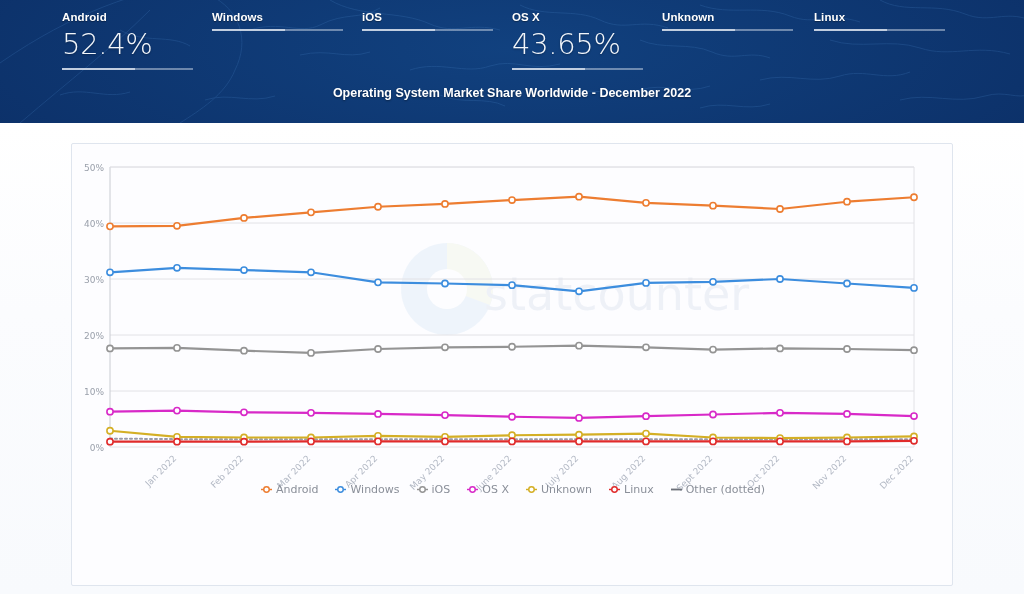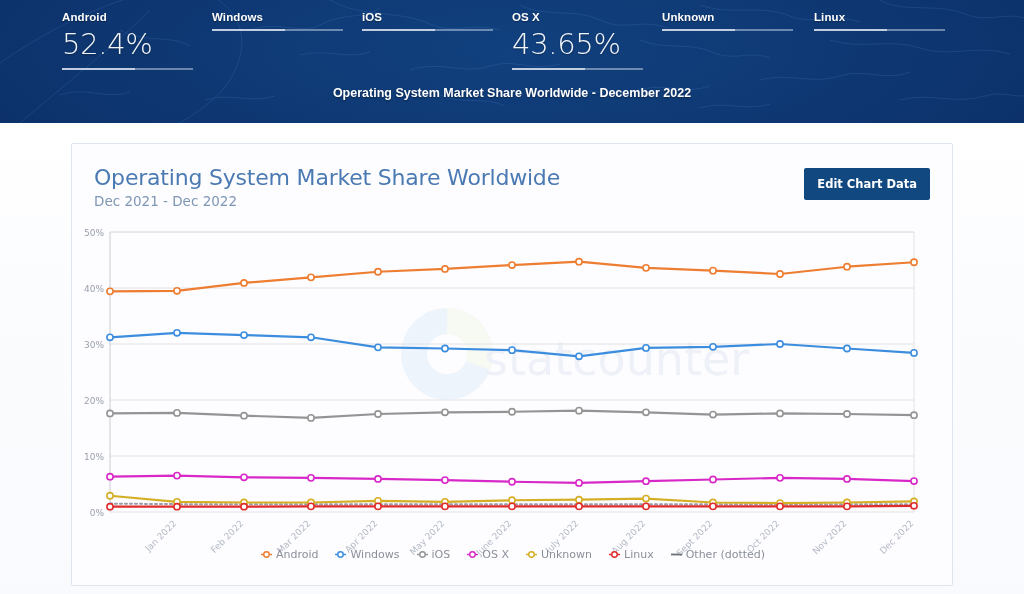--- a/index.html
+++ b/index.html
@@ -157,27 +157,20 @@
       <div class="stat-rule"></div>
     </div>
   </div>
 
   <div class="header-caption">Operating System Market Share Worldwide - December 2022</div>
 </div>
 
 <div class="page">
   <div class="card">
 
-    <div class="card-head">
-      <div>
-        <div class="chart-title">Operating System Market Share Worldwide</div>
-        <div class="chart-sub">Dec 2021 - Dec 2022</div>
-      </div>
-      <button class="edit-btn">Edit Chart Data</button>
-    </div>
 
     <div class="plot-wrap">
       <svg class="plot-svg" id="chart-svg" width="882" height="360" viewBox="0 0 882 360">
           <g opacity=".30">
             <circle cx="375" cy="145" r="46" fill="#cfe2f3"></circle>
             <path d="M375 145 L375 99 A46 46 0 0 1 418 161 Z" fill="#ecf0d8"></path>
             <circle cx="375" cy="145" r="20" fill="#ffffff"></circle>
             <text x="412" y="166" font-family="&quot;DejaVu Sans&quot;, sans-serif" font-size="46" fill="#ccd6e8">statcounter</text>
           </g>
           <line x1="38" y1="303" x2="842" y2="303" stroke="#e2e2e6" stroke-width="1"></line>

